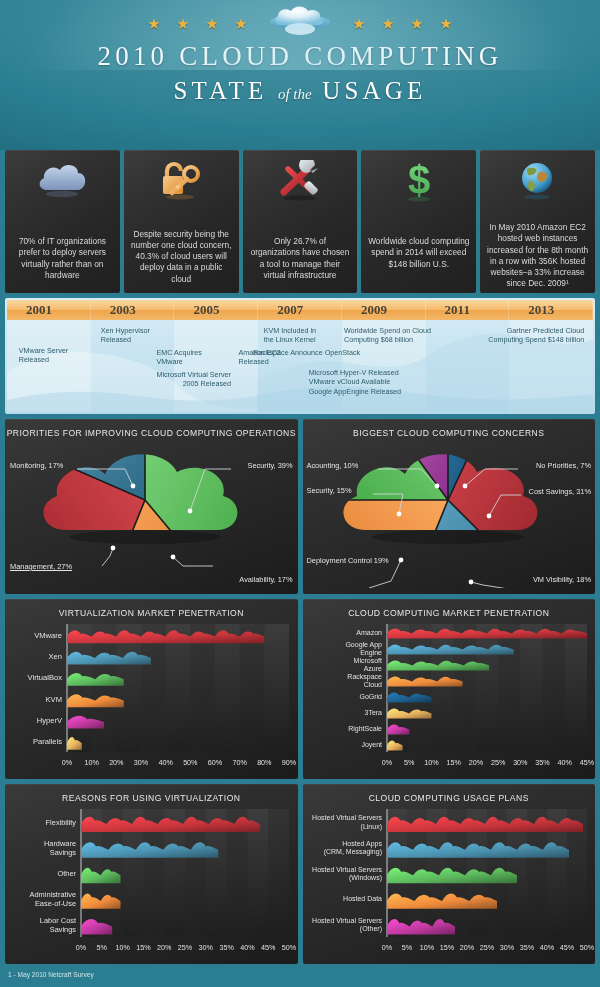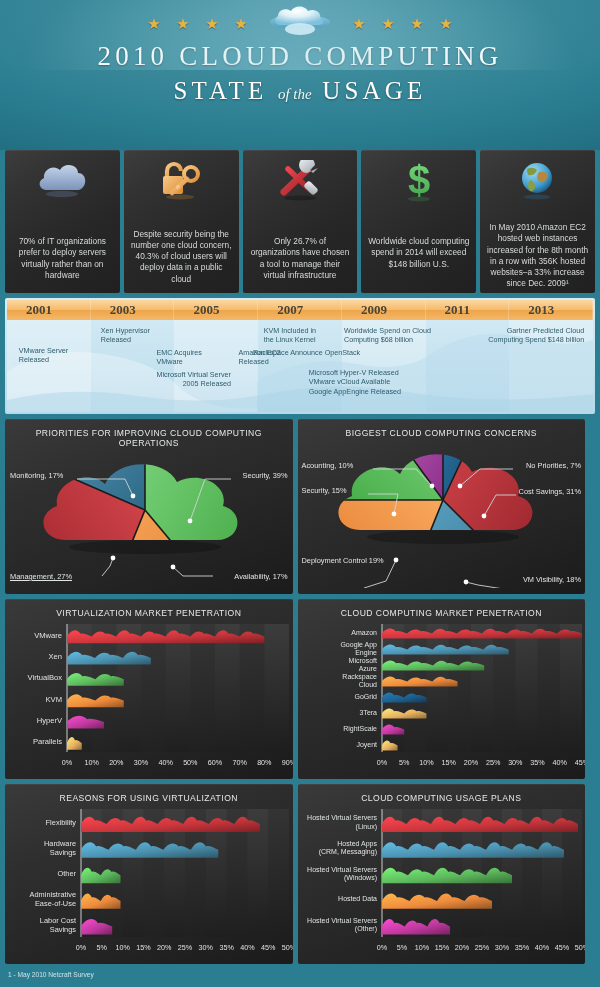--- a/index.html
+++ b/index.html
@@ -133,21 +133,21 @@
     position: absolute;
     font-size: 7.2px;
     line-height: 9.4px;
     color: #2f5c6b;
     white-space: pre-line;
   }
   .tl-event.right { text-align: right; }
   .tl-event.center { text-align: center; }
 
   
-  .panel-row { display: flex; gap: 5px; padding: 5px 15px 0 5px; }
+  .panel-row { display: flex; gap: 5px; padding: 5px 5px 0 5px; }
   .panel {
     flex: 1;
     background: linear-gradient(160deg, #3a3a3a 0%, #2f2f2f 30%, #242424 70%, #1b1b1b 100%);
     border-radius: 2px;
     position: relative;
     overflow: hidden;
     box-shadow: inset 0 1px 0 rgba(255,255,255,.05);
   }
   .panel-title {
     text-align: center;
@@ -430,21 +430,21 @@
         <g fill="#ffffff">
           <circle cx="128" cy="48" r="2.4"></circle>
             <circle cx="185" cy="73" r="2.4"></circle>
           <circle cx="108" cy="110" r="2.4"></circle>
             <circle cx="168" cy="119" r="2.4"></circle>
         </g>
       </svg>
       <div class="pie-label" style="left:5px;  top:23px;">Monitoring, 17%</div>
       <div class="pie-label" style="right:5px; top:23px;">Security, 39%</div>
       <div class="pie-label" style="left:5px;  top:124px;text-decoration:underline;">Management, 27%</div>
-      <div class="pie-label" style="right:5px; top:124px;">Availability, 17%</div>
+      <div class="pie-label" style="right:5px; top:137px;">Availability, 17%</div>
     </div>
   </div>
 
   <div class="panel pie-panel">
     <div class="panel-title">BIGGEST CLOUD COMPUTING CONCERNS</div>
     <div class="pie-stage">
       <svg width="294" height="150" viewBox="0 0 294 150">
         <defs>
           <linearGradient id="qb" x1="0" y1="0" x2="1" y2="1">
               <stop offset="0%" stop-color="#2d77a8"></stop>

